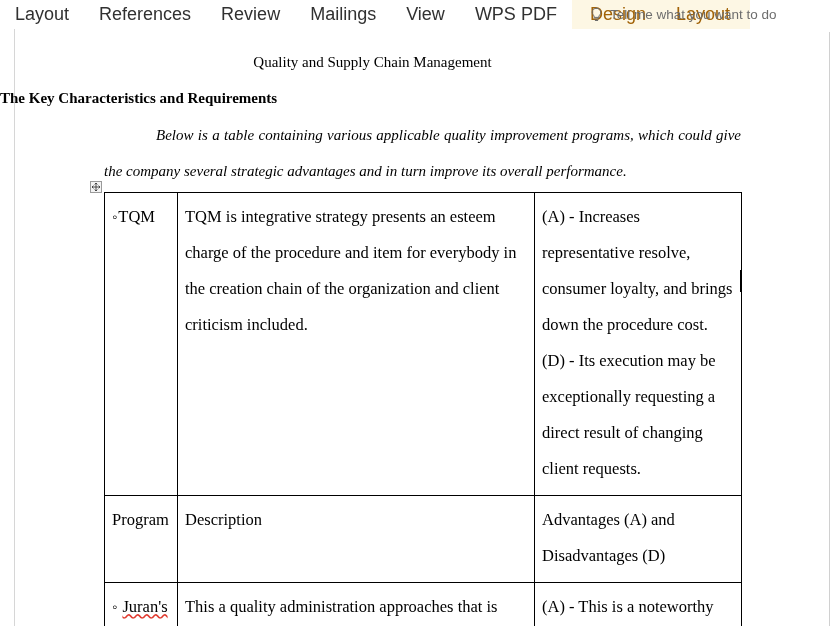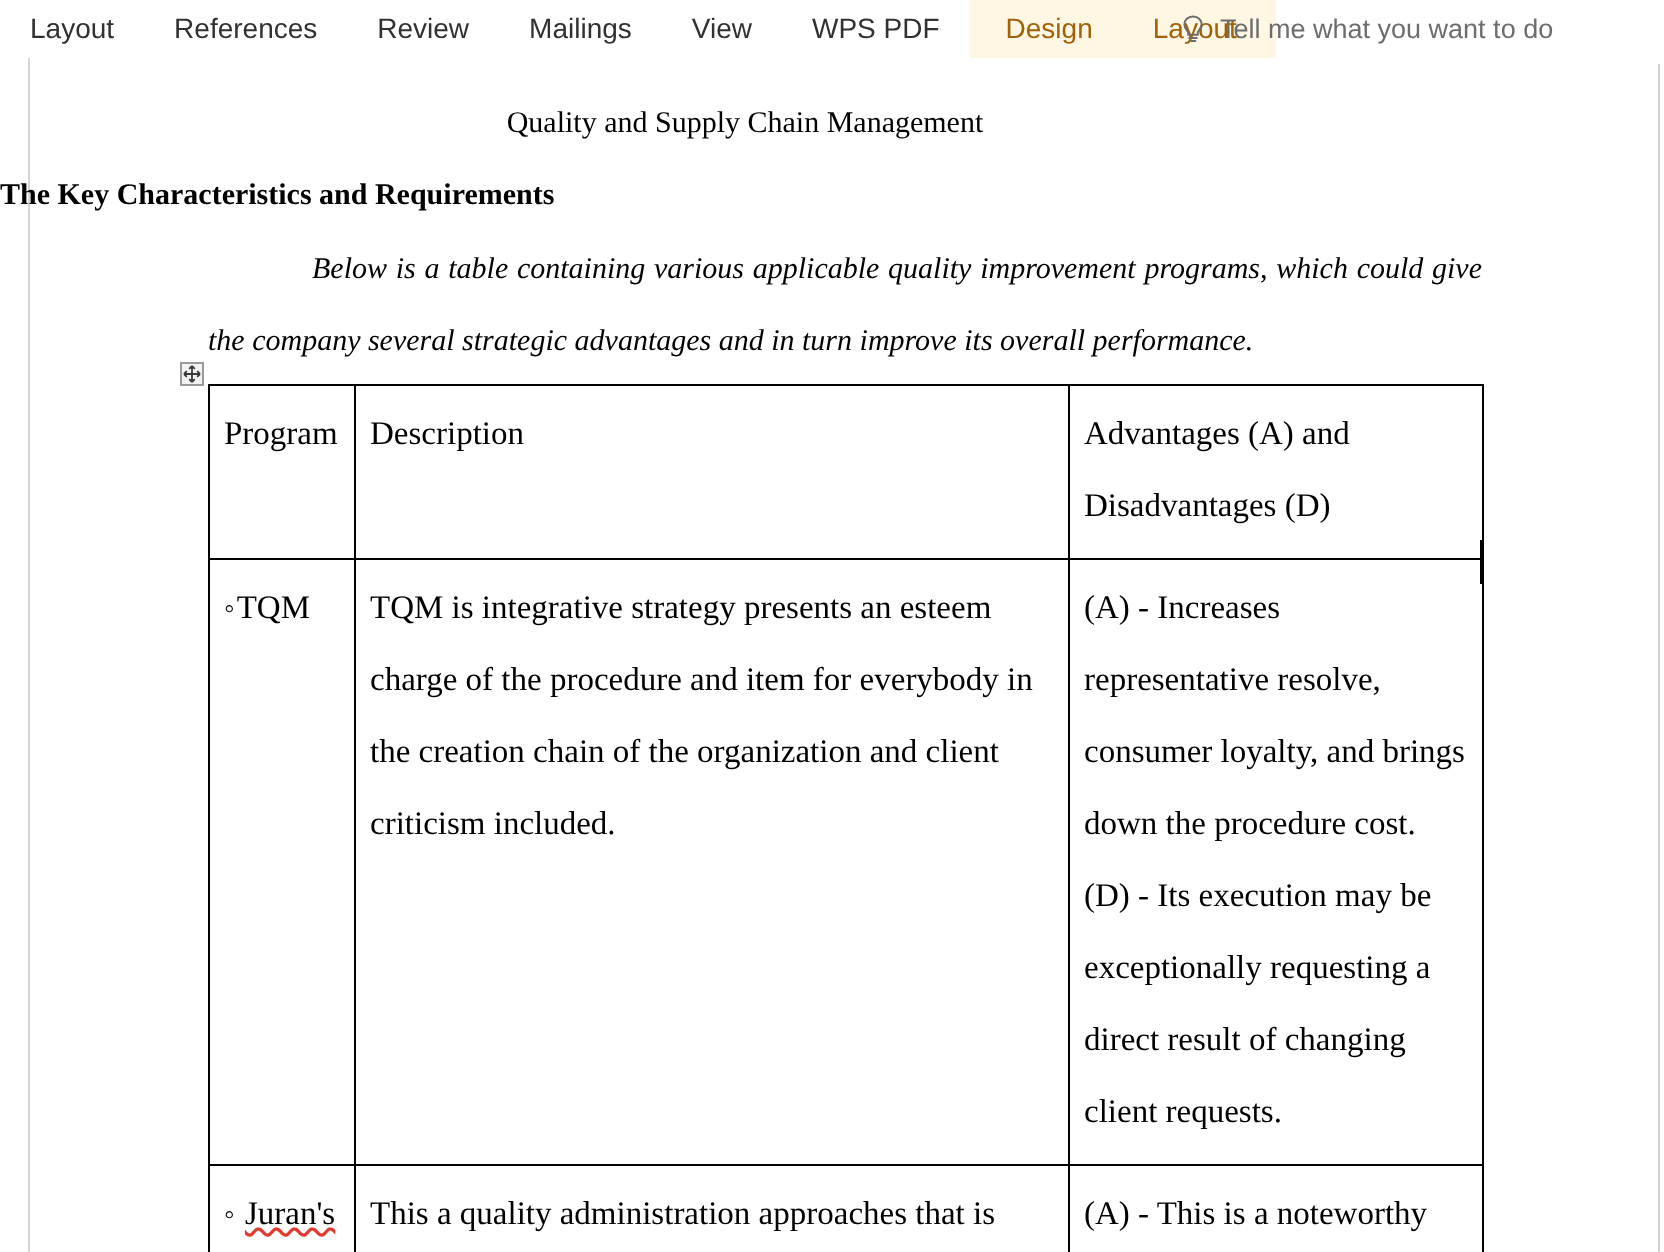--- a/index.html
+++ b/index.html
@@ -26,21 +26,21 @@
   }
   .ribbon-tabs {
     position: absolute;
     left: 0;
     top: 0;
     height: 29px;
     display: flex;
     align-items: center;
   }
   .tab {
-    font-size: 14px;
+    font-size: 18px;
     color: #313131;
     padding: 0 15px;
     height: 29px;
     line-height: 29px;
     white-space: nowrap;
     cursor: default;
   }
   .tab.contextual {
     background: #fdf7e4;
     color: #a16207;
@@ -249,41 +249,41 @@
 
     <table class="doc-table">
       <colgroup>
         <col class="col-program">
         <col class="col-desc">
         <col class="col-adv">
       </colgroup>
       <tbody>
         <tr>
           <td>
+            <p class="cell-p bullet-hollow">TQM</p>
+          </td>
+          <td>
+            <p class="cell-p">TQM is integrative strategy presents an esteem charge of the procedure and item for everybody in the creation chain of the organization and client criticism included.</p>
+          </td>
+          <td>
+            <p class="cell-p">(A) - Increases representative resolve, consumer loyalty, and brings down the procedure cost.</p>
+            <p class="cell-p">(D) - Its execution may be exceptionally requesting a direct result of changing client requests.</p>
+          </td>
+        </tr>
+
+        <tr>
+          <td>
             <p class="cell-p">Program</p>
           </td>
           <td>
             <p class="cell-p">Description</p>
           </td>
           <td>
             <p class="cell-p">Advantages (A) and</p>
             <p class="cell-p">Disadvantages (D)</p>
-          </td>
-        </tr>
-
-        <tr>
-          <td>
-            <p class="cell-p bullet-hollow">TQM</p>
-          </td>
-          <td>
-            <p class="cell-p">TQM is integrative strategy presents an esteem charge of the procedure and item for everybody in the creation chain of the organization and client criticism included.</p>
-          </td>
-          <td>
-            <p class="cell-p">(A) - Increases representative resolve, consumer loyalty, and brings down the procedure cost.</p>
-            <p class="cell-p">(D) - Its execution may be exceptionally requesting a direct result of changing client requests.</p>
           </td>
         </tr>
 
         <tr>
           <td>
             <p class="cell-p bullet-hollow">
               <span class="misspelled">Juran's</span>
             </p>
             <p class="cell-p">Trilogy</p>
           </td>

